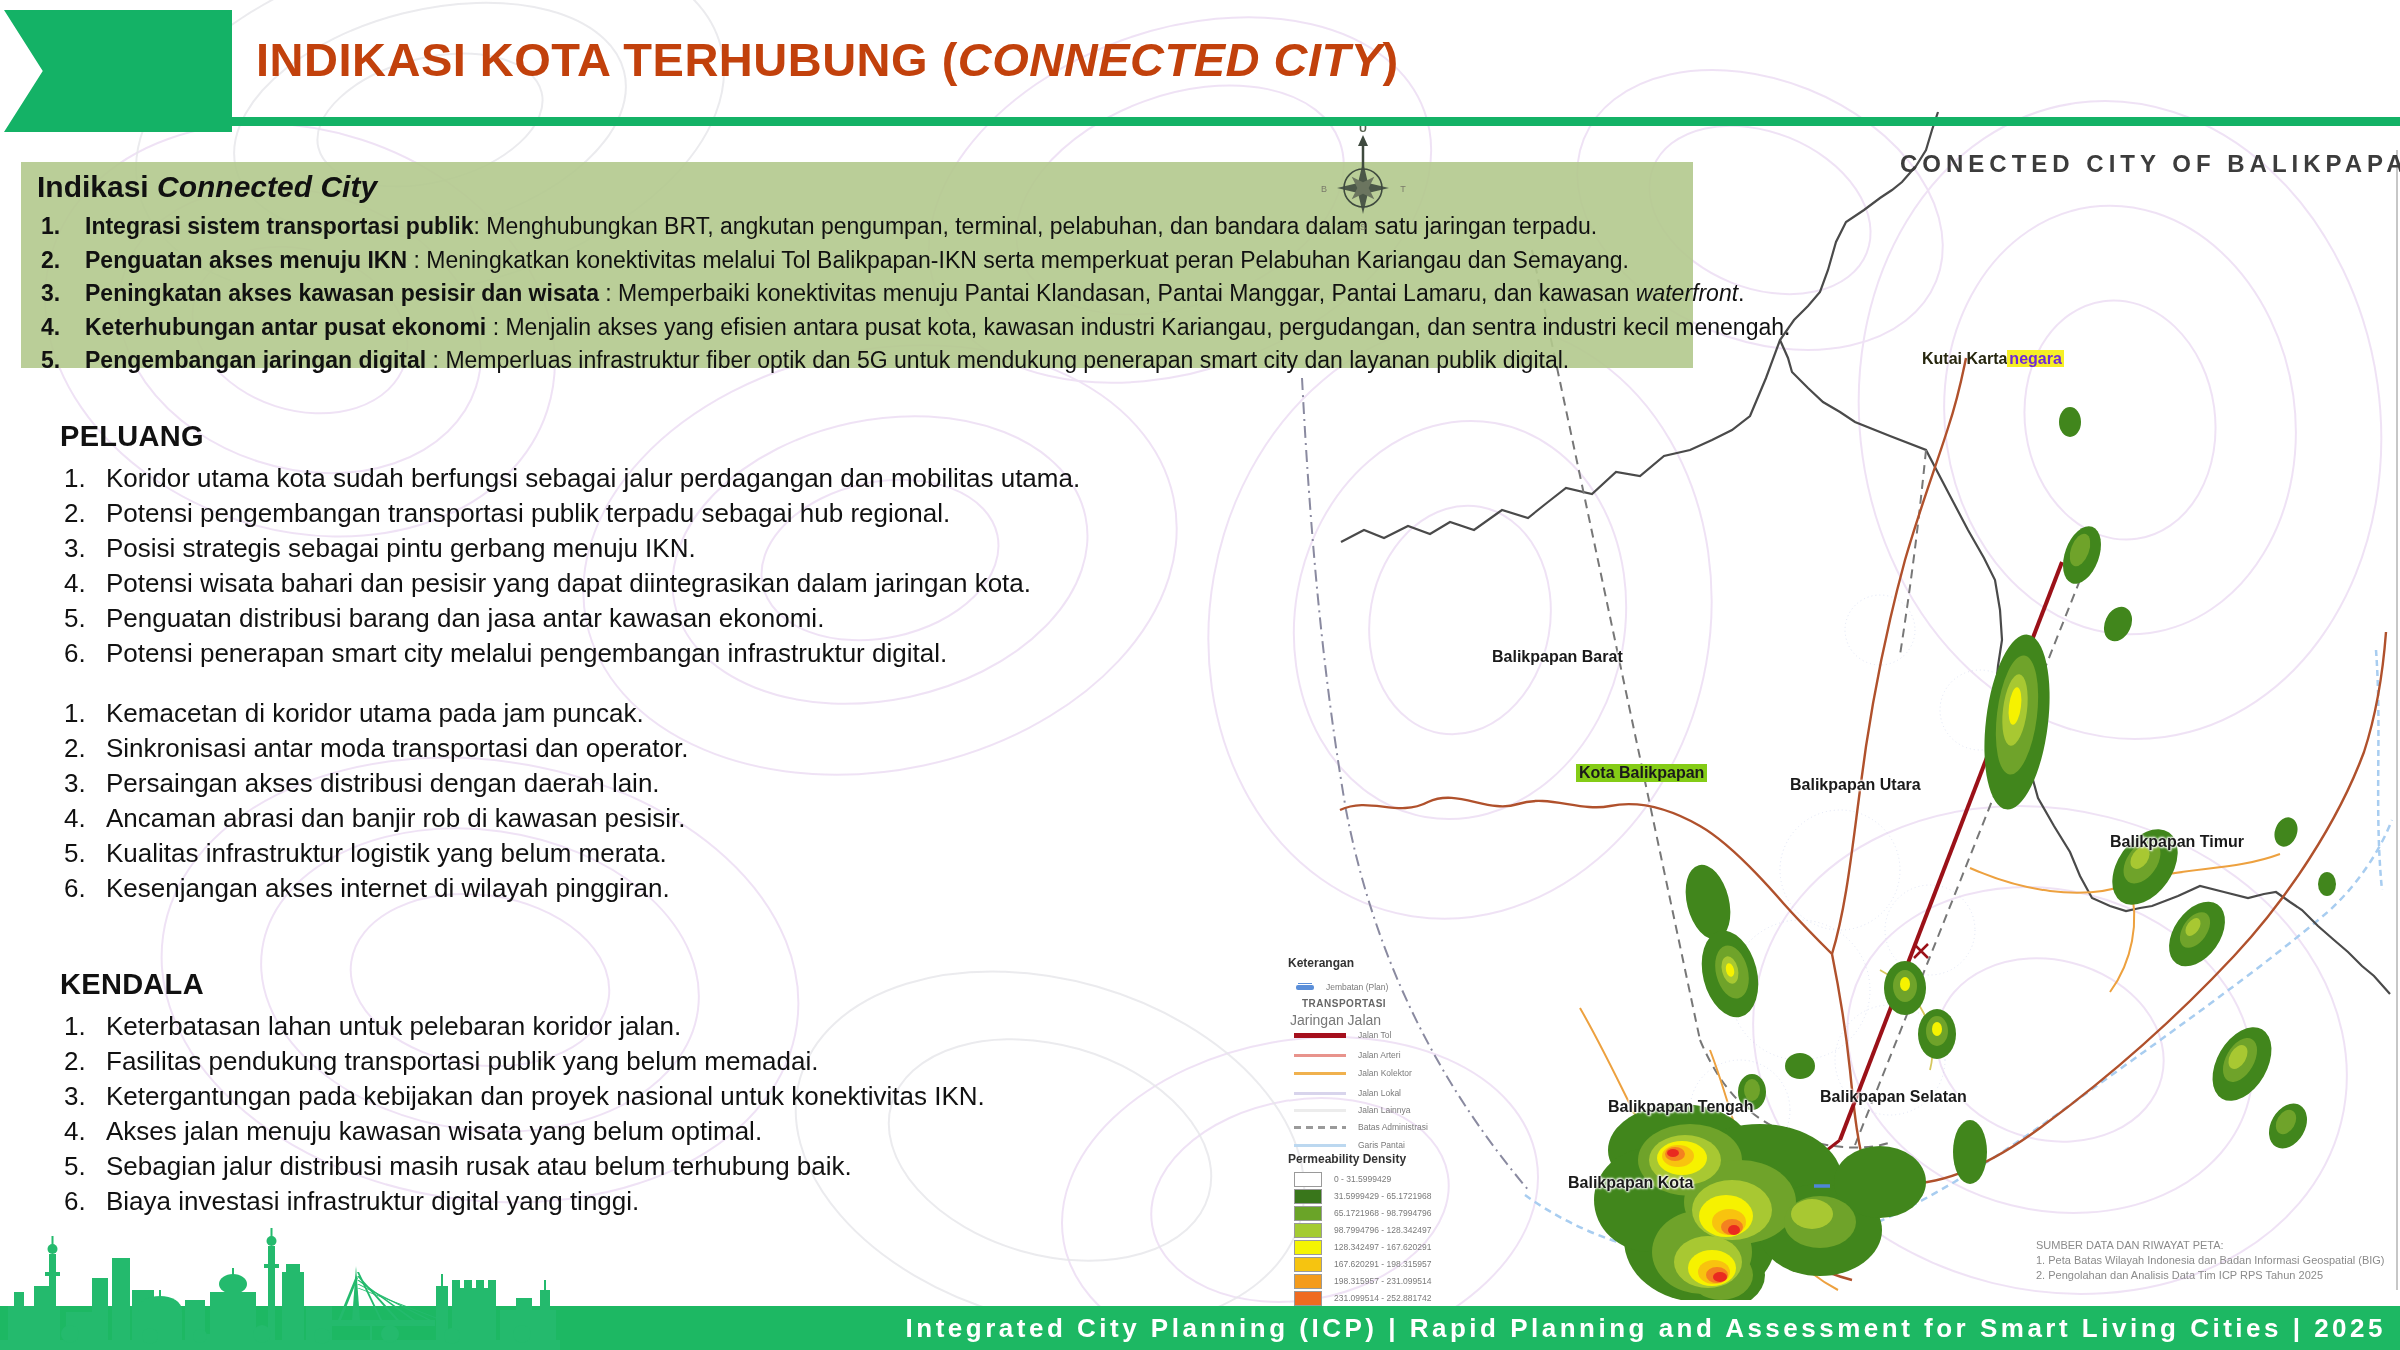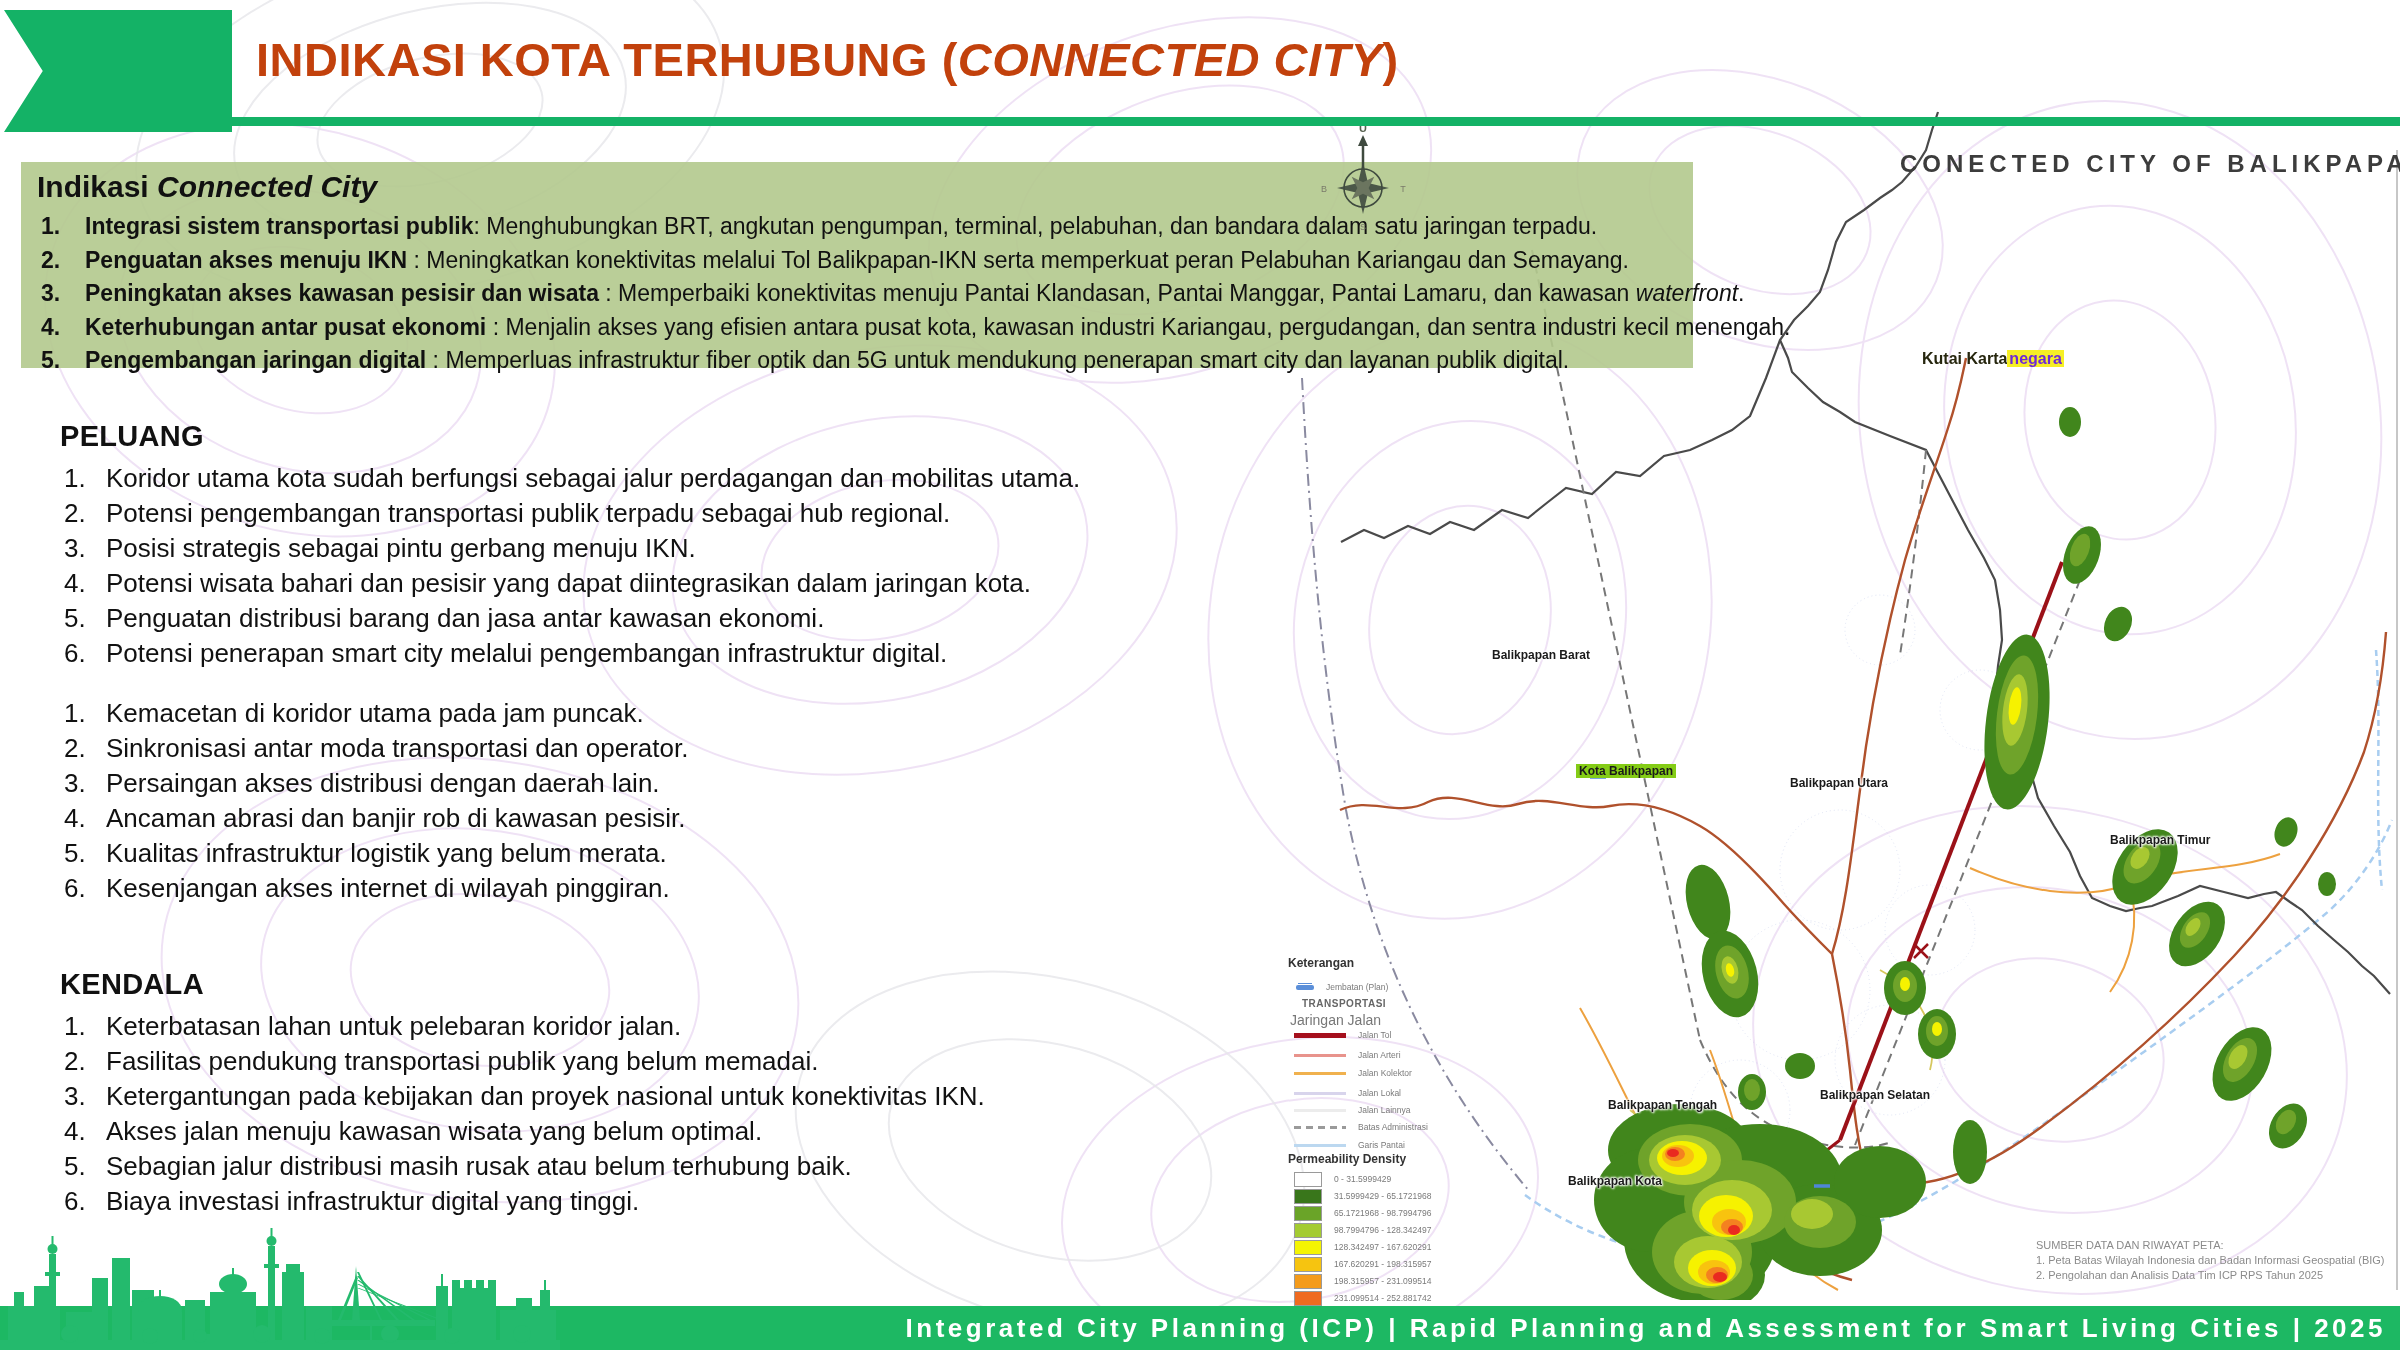--- a/index.html
+++ b/index.html
@@ -31,21 +31,21 @@
   .section{left:60px;z-index:2;width:1260px;}
   .section h2{margin:0 0 8px 0;font-size:29px;letter-spacing:.3px;}
   .section .nlist{padding-left:46px;}
   .section .nlist li{font-size:26px;line-height:35px;white-space:nowrap;}
   .section .nlist li::before{left:-42px;}
   
   #map-svg{left:1280px;top:110px;width:1120px;height:1190px;z-index:1;}
   #map-title{left:1900px;top:150px;width:480px;z-index:4;text-align:right;font-size:24px;
              font-weight:bold;color:#3c3c3c;letter-spacing:5px;white-space:nowrap;}
   #compass{left:1308px;top:118px;width:110px;height:118px;z-index:4;}
-  .map-label{z-index:4;font-size:12px;font-weight:bold;color:#1a1a1a;white-space:nowrap;
+  .map-label{z-index:4;font-size:16px;font-weight:bold;color:#1a1a1a;white-space:nowrap;
              text-shadow:0 0 2px #fff,0 0 3px #fff,1px 1px 2px #fff,-1px -1px 2px #fff;}
   .map-label.hl{background:#84cc16;padding:0 3px;text-shadow:none;}
   #label-kutai{z-index:4;font-size:16px;font-weight:bold;white-space:nowrap;color:#26260e;}
   #label-kutai .hl2{background:#f6ef25;color:#6d28d9;padding:0 2px;}
   
   #legend{left:1288px;top:952px;width:300px;z-index:4;}
   #legend .lg-h{font-size:12px;font-weight:bold;color:#333;}
   #legend .lg-sub{font-size:10px;color:#666;font-weight:bold;letter-spacing:.5px;margin-left:12px;}
   #legend .lg-tiny{font-size:14px;color:#777;}
   .lg-row{position:absolute;left:0;height:14px;display:flex;align-items:center;}

